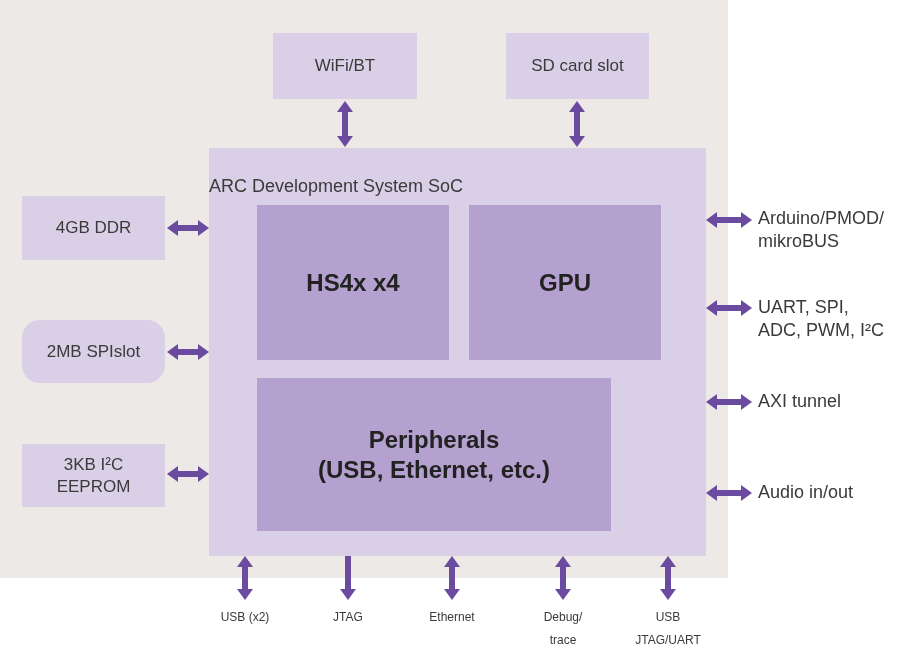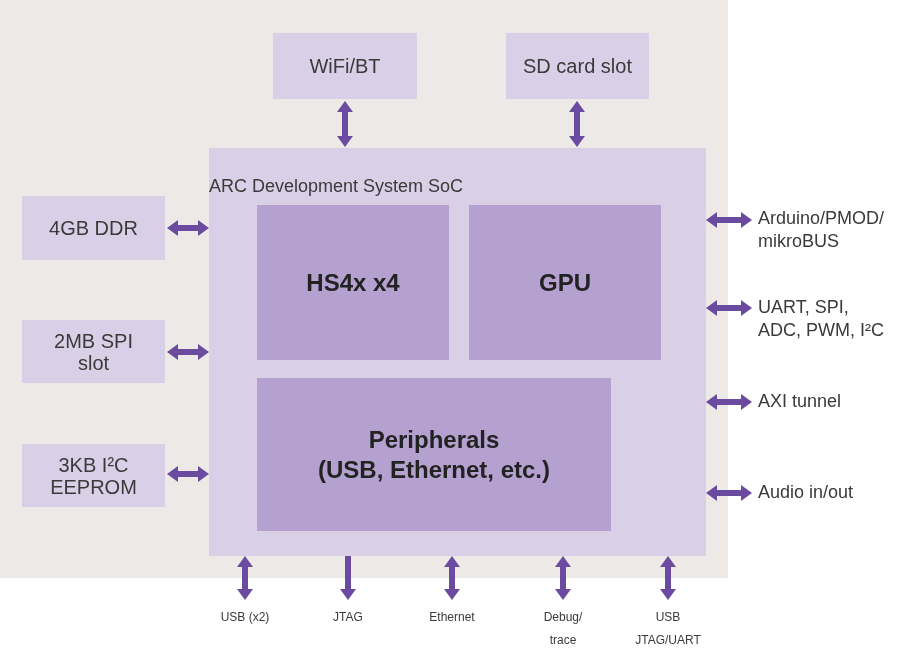--- a/index.html
+++ b/index.html
@@ -11,21 +11,21 @@
   }
   html,body{margin:0;padding:0;background:#ffffff;}
   .canvas{
     position:relative;width:922px;height:665px;background:#ffffff;overflow:hidden;
     font-family:"Liberation Sans", sans-serif;color:var(--text);
   }
   .panel{position:absolute;left:0;top:0;width:728px;height:578px;background:var(--panel);}
   .box-light{
     position:absolute;background:var(--box-light);
     display:flex;align-items:center;justify-content:center;text-align:center;
-    font-size:20px;line-height:22px;
+    font-size:17px;line-height:22px;
   }
   .soc{position:absolute;left:209px;top:148px;width:497px;height:408px;background:var(--box-light);}
   .soc-title{position:absolute;left:209px;top:176px;width:497px;text-align:left;font-size:18px;}
   .box-dark{
     position:absolute;background:var(--box-dark);
     display:flex;flex-direction:column;justify-content:center;text-align:center;
     font-size:24px;font-weight:bold;line-height:30px;color:#222;
   }
   .side-label{position:absolute;font-size:18px;line-height:23px;}
   .bottom-label{position:absolute;font-size:12px;line-height:23px;text-align:center;width:150px;}
@@ -82,21 +82,21 @@
     <span>GPU</span>
   </div>
   <div class="box-dark" style="left:257px;top:378px;width:354px;height:153px;">
     <span>Peripherals</span>
     <span>(USB, Ethernet, etc.)</span>
   </div>
 
   <div class="box-light" style="left:22px;top:196px;width:143px;height:64px;">
     <span>4GB DDR</span>
   </div>
-  <div class="box-light" style="left:22px;top:320px;width:143px;height:63px;flex-direction:column;">
+  <div class="box-light" style="left:22px;top:320px;width:143px;height:63px;flex-direction:row;border-radius:18px;">
     <span>2MB SPI</span>
     <span>slot</span>
   </div>
   <div class="box-light" style="left:22px;top:444px;width:143px;height:63px;flex-direction:column;">
     <span>3KB I²C</span>
     <span>EEPROM</span>
   </div>
 
   <div class="h-arrow" style="left:167px;top:220px;width:42px;">
     <div class="head-l"></div>

